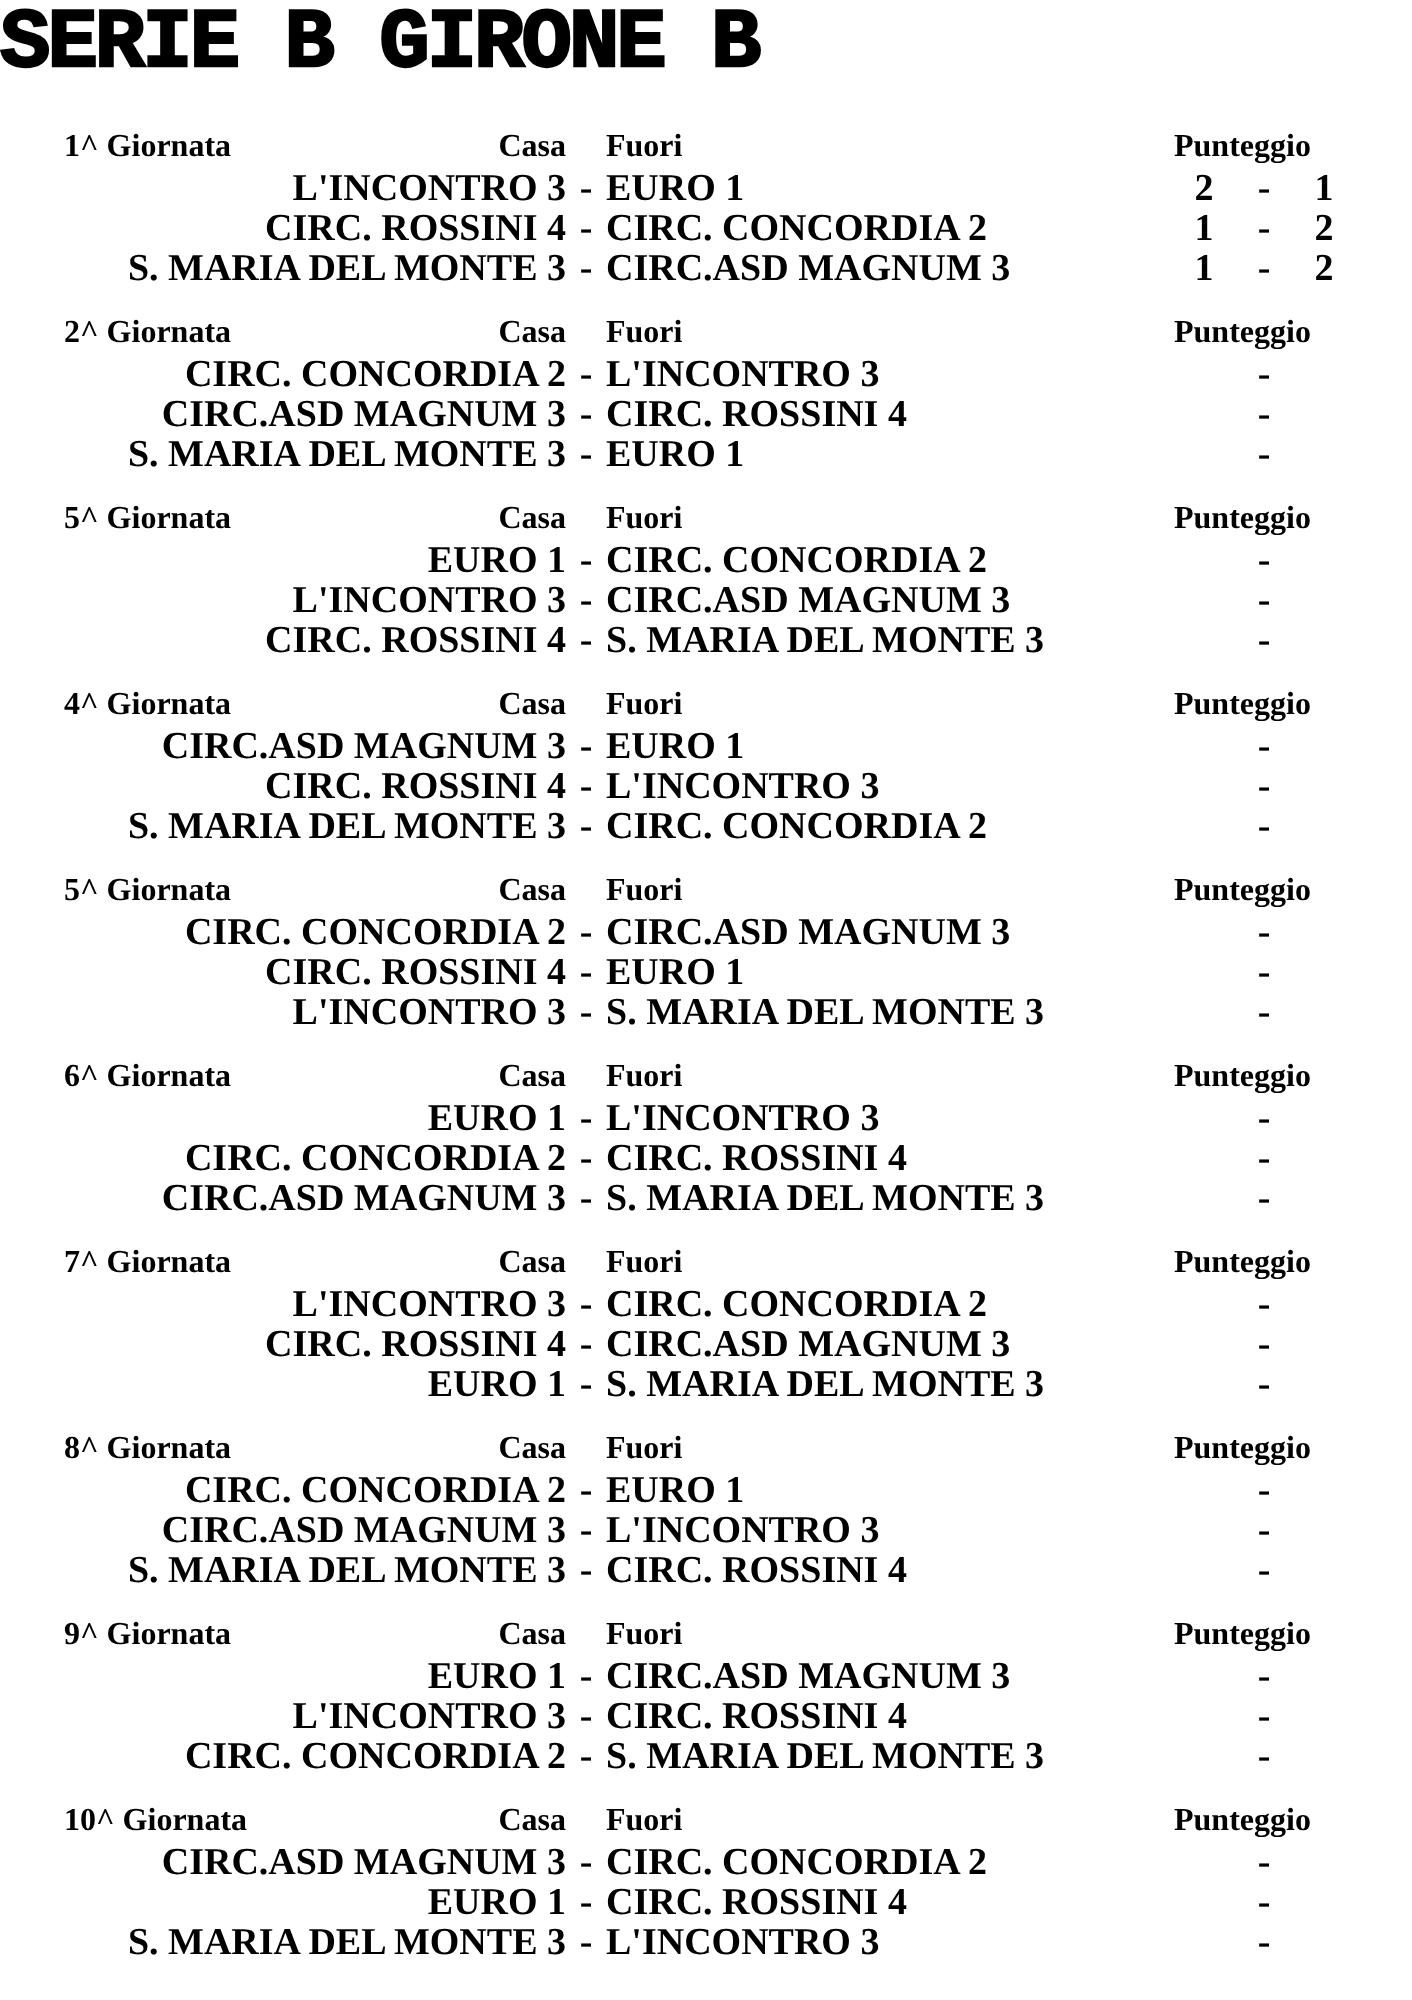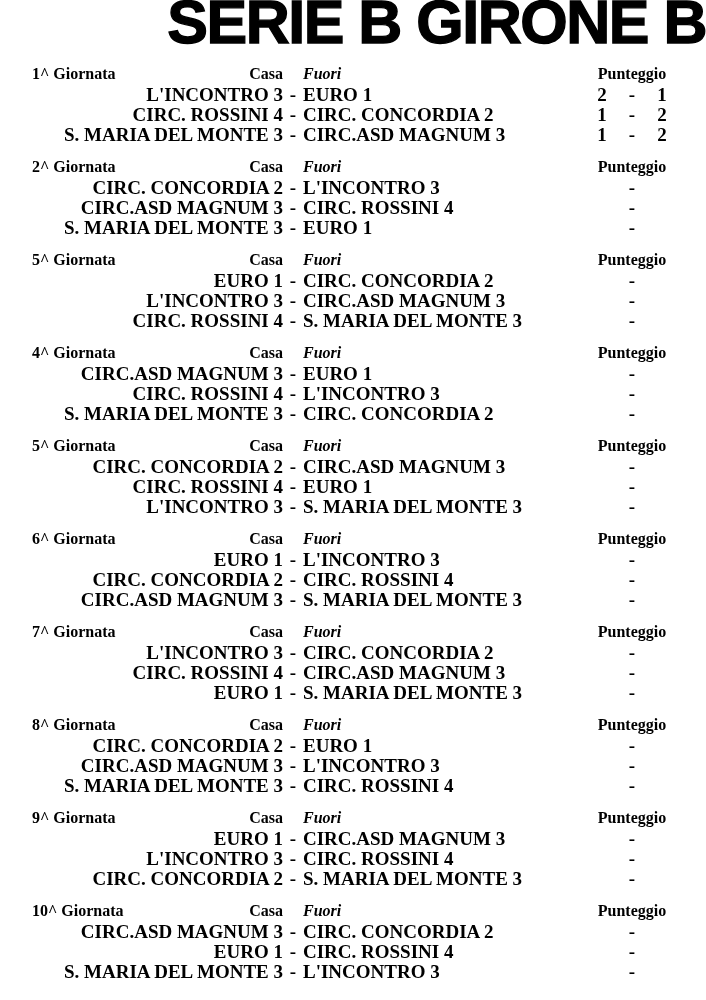--- a/index.html
+++ b/index.html
@@ -8,26 +8,26 @@
     background: #ffffff;
   }
   body {
     width: 706px;
     height: 1000px;
     overflow: hidden;
     color: #000000;
     font-family: "Liberation Serif", serif;
   }
   .page-title {
-    font-family: Liberation Sans, sans-serif;
+    font-family: Liberation Mono, monospace;
     font-weight: bold;
-    font-size: 61px;
+    font-size: 42px;
     line-height: 45px;
     letter-spacing: -1.5px;
-    text-align: right;
+    text-align: left;
     margin: 0 0 17px 0;
     -webkit-text-stroke: 1.3px #000;
     white-space: nowrap;
   }
   .rounds {
     padding: 0 29px 0 32px;
   }
   .round {
     margin-bottom: 10px;
   }
@@ -39,22 +39,22 @@
   .round-header {
     font-weight: bold;
     font-size: 16px;
     line-height: 23px;
   }
   .rh-left {
     display: flex;
     justify-content: space-between;
   }
   .col-casa { text-align: left; }
-  .col-fuori { text-align: left; font-style: italic; }
-  .col-punteggio { text-align: center; }
+  .col-fuori { text-align: left; }
+  .col-punteggio { text-align: left; }
   .match {
     font-size: 19px;
     line-height: 20px;
     white-space: nowrap;
   }
   .home { text-align: right; }
   .team-dash { text-align: center; }
   .away { text-align: left; }
   .score {
     display: grid;

